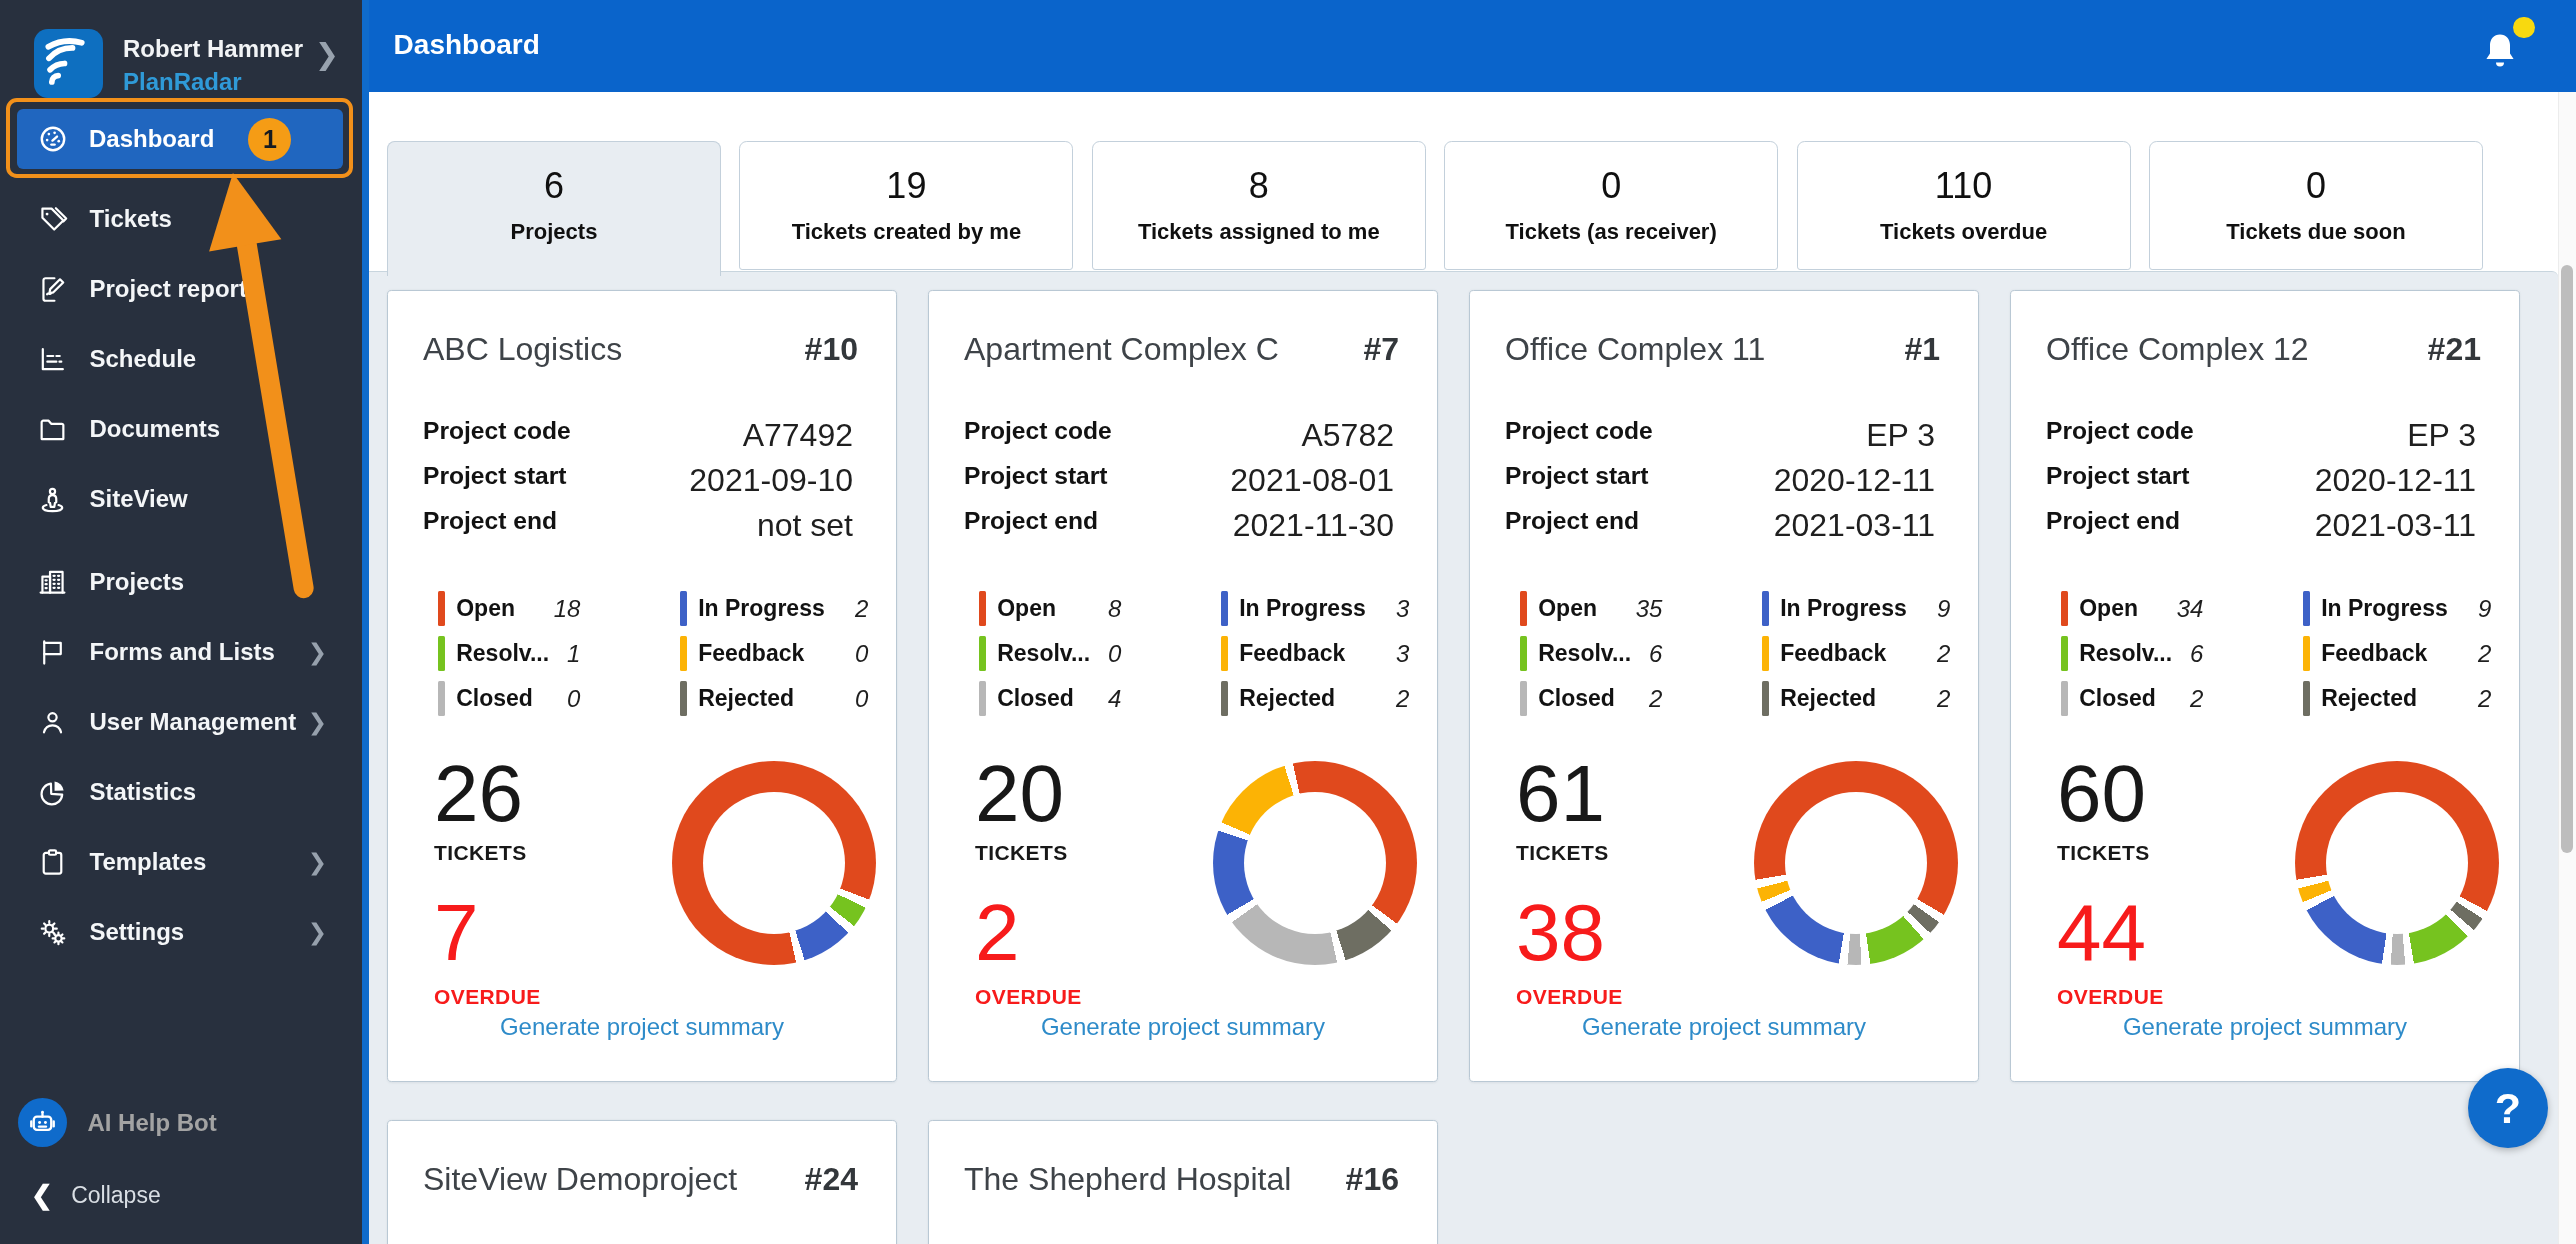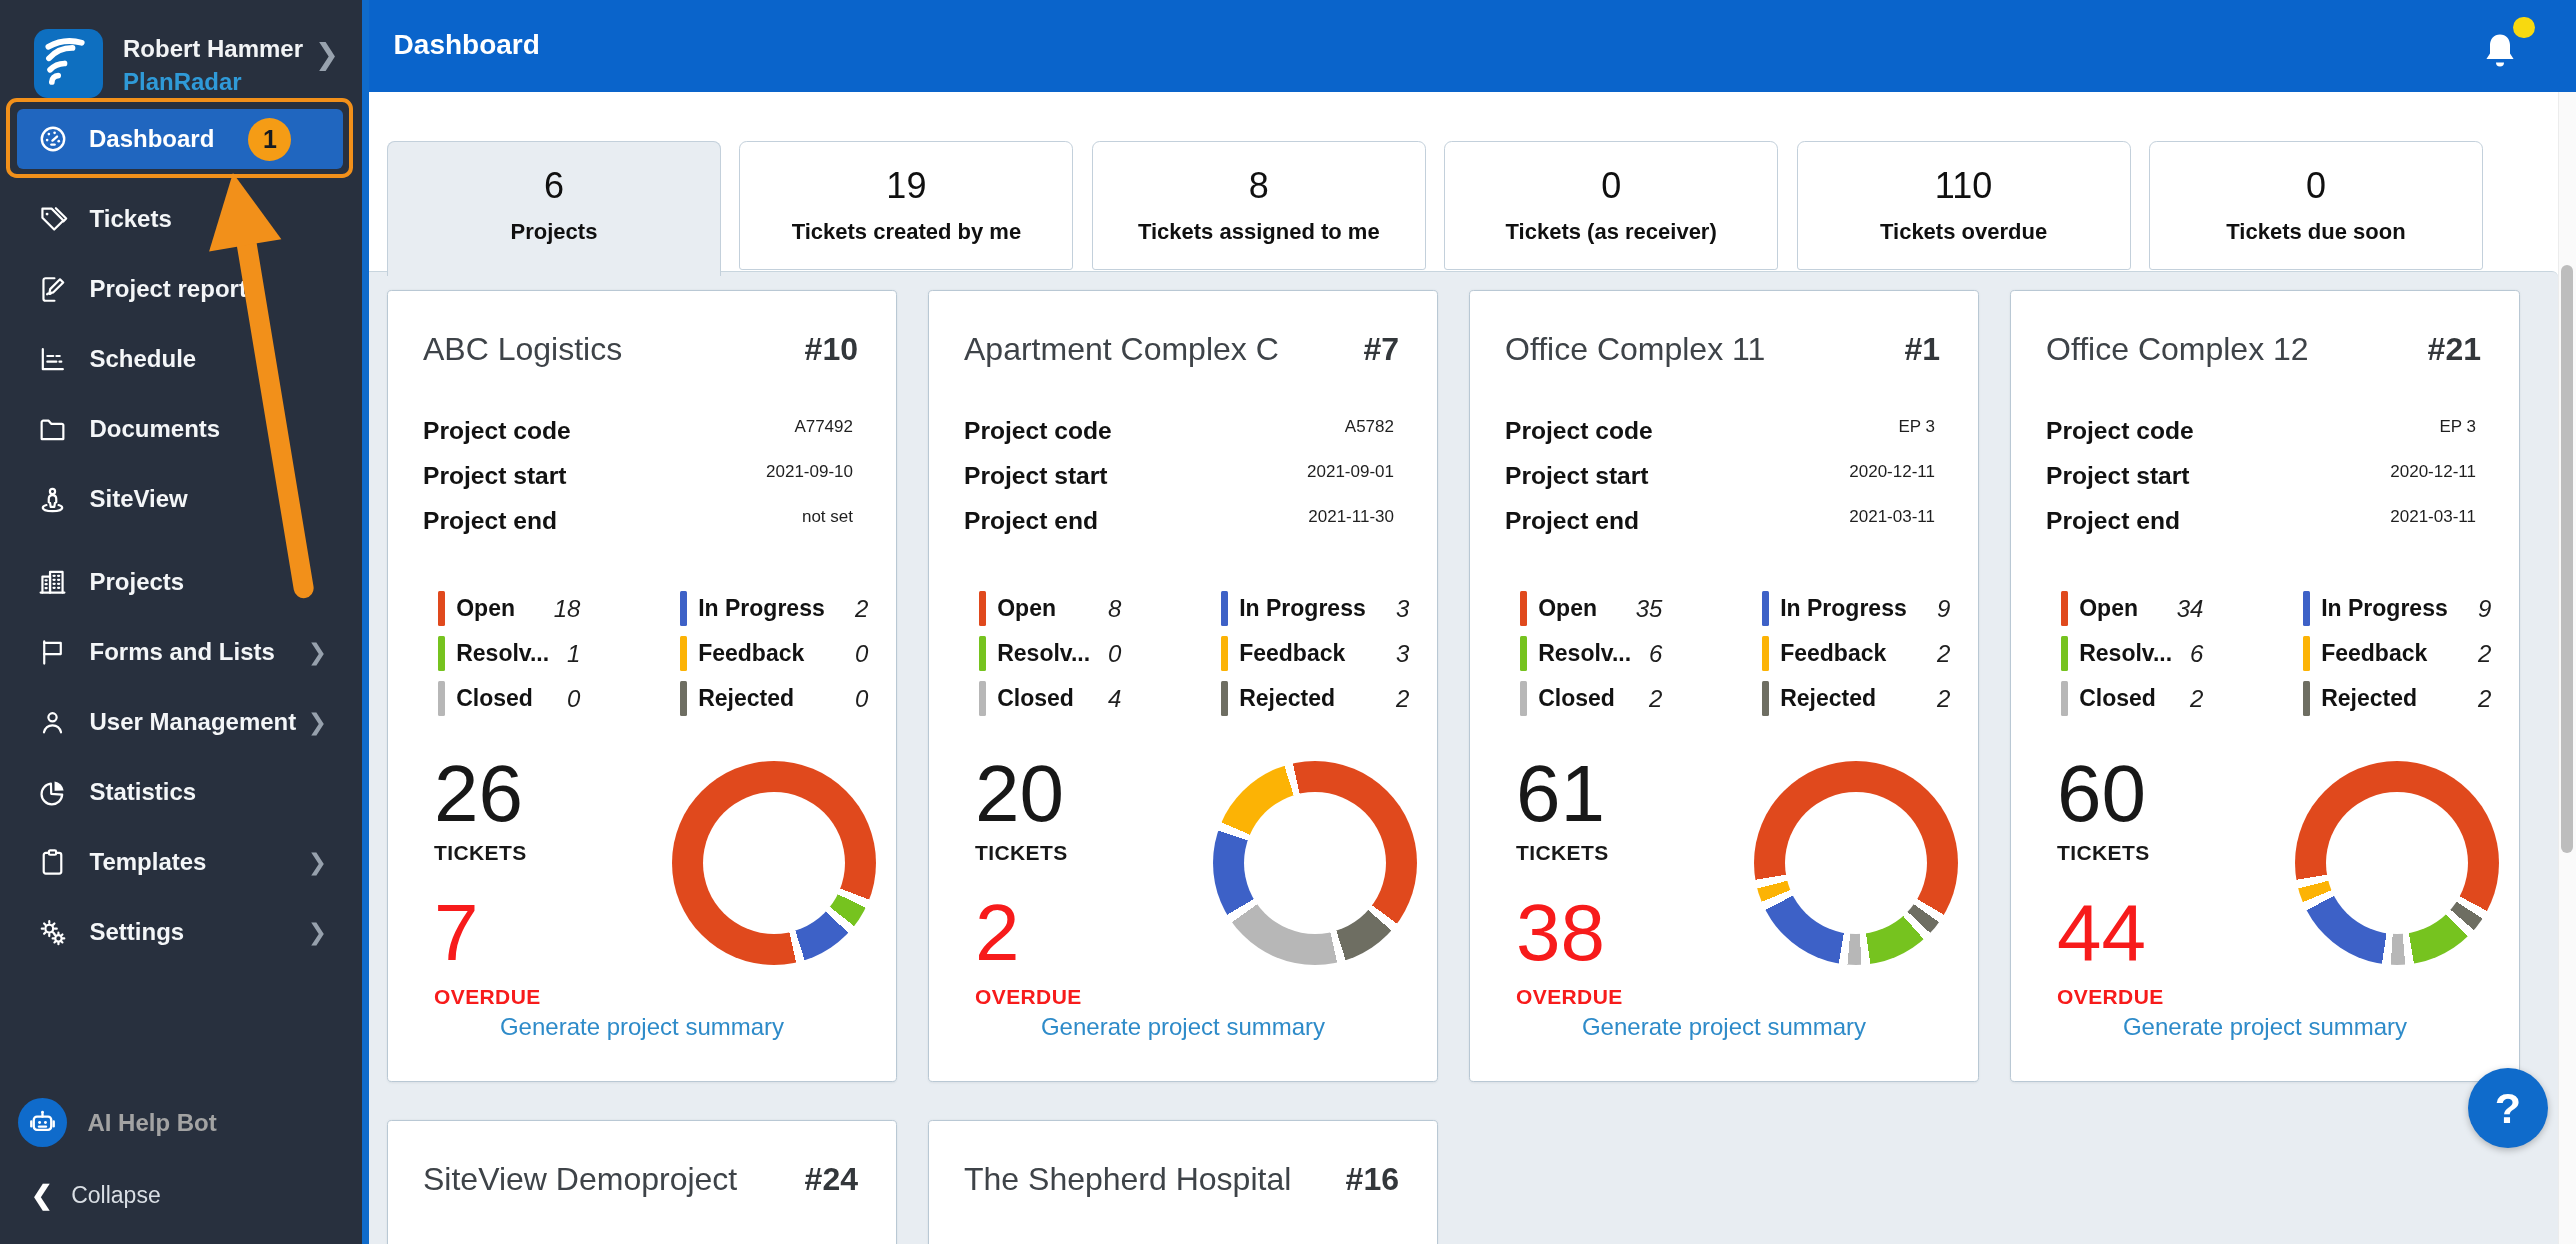--- a/index.html
+++ b/index.html
@@ -71,21 +71,21 @@
   .cards { position:absolute; left:387px; top:290px;
            display:grid; grid-template-columns:repeat(4,510px); gap:38px 31px; }
   .card { width:510px; height:792px; background:#fff; border:1.5px solid #B9C8D4;
           border-radius:4.6px; position:relative; box-shadow:0 0.8px 2.3px rgba(40,60,80,.08); }
   .trow { display:flex; justify-content:space-between; padding:40px 38px 0 35px; }
   .trow .name { font-size:32px; font-weight:400; color:#3E4348; }
   .trow .no   { font-size:32px; font-weight:700; color:#33373B; }
   .details { margin-top:49px; padding:0 43px 0 35px; }
   .drow { display:flex; justify-content:space-between; height:45px; }
   .drow .dl { font-size:24.6px; font-weight:700; color:#121212; }
-  .drow .dv { font-size:17px; color:#1F1F1F; }
+  .drow .dv { font-size:32px; color:#1F1F1F; }
   .stats { margin-top:34px; padding-left:18.4px; display:grid;
            grid-template-columns:174px 220px; column-gap:68px; }
   .srow { display:flex; align-items:center; height:45px;margin-left:32px; }
   .sbar { width:7px; height:35px; border-radius:1.5px; flex:0 0 auto; }
   .slabel { margin-left:10.8px; font-size:23px; font-weight:700; color:#121212; white-space:nowrap; }
   .sval { margin-left:auto; font-size:24px; color:#1F1F1F;font-style:italic; }
   .bignums { position:absolute; left:46px; top:461px; }
   .bignums .tnum { font-size:80px; line-height:1.06; color:#181818; }
   .bignums .tlbl { font-size:21px; font-weight:700; color:#181818; letter-spacing:0.4px; margin-top:4.6px; }
   .bignums .onum { font-size:80px; line-height:1.06; color:#F71B1B; margin-top:26px; }
@@ -365,21 +365,21 @@
       <span class="name">Apartment Complex C</span>
       <span class="no">#7</span>
     </div>
     <div class="details">
       <div class="drow">
           <span class="dl">Project code</span>
         <span class="dv">A5782</span>
         </div>
         <div class="drow">
           <span class="dl">Project start</span>
-        <span class="dv">2021-09-01</span>
+        <span class="dv">2021-08-01</span>
         </div>
       <div class="drow">
           <span class="dl">Project end</span>
         <span class="dv">2021-11-30</span>
         </div>
       </div>
       <div class="stats">
         <div class="srow">
               <span class="sbar" style="background:#E0491D"></span>
               <span class="slabel">Open</span>

